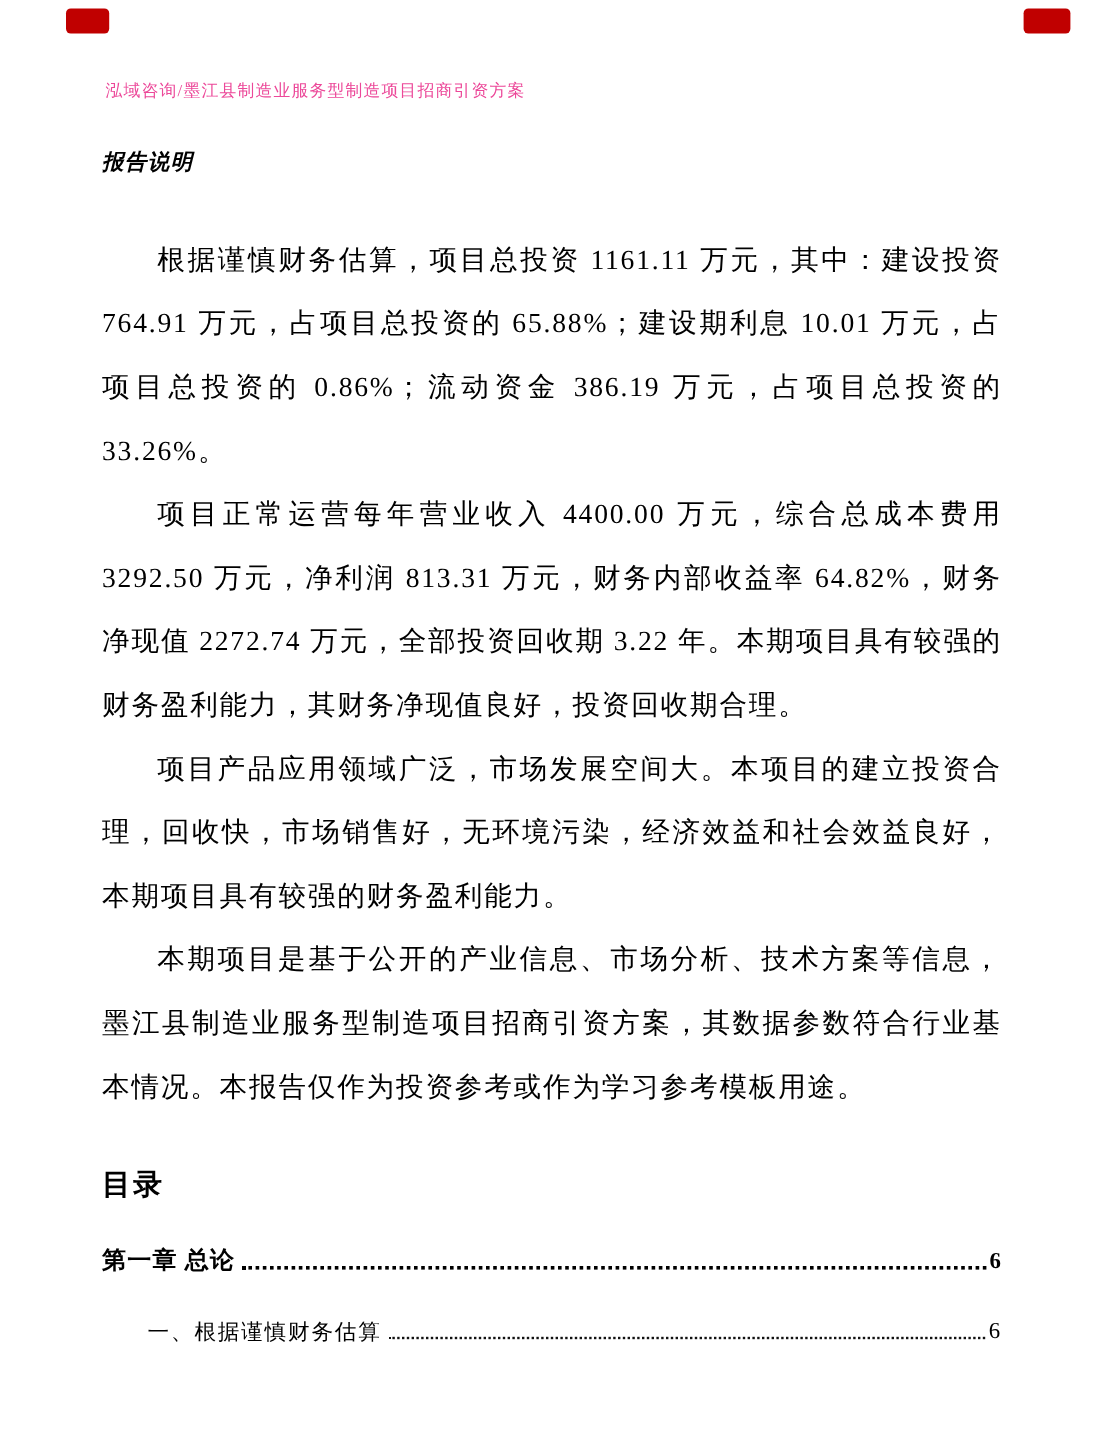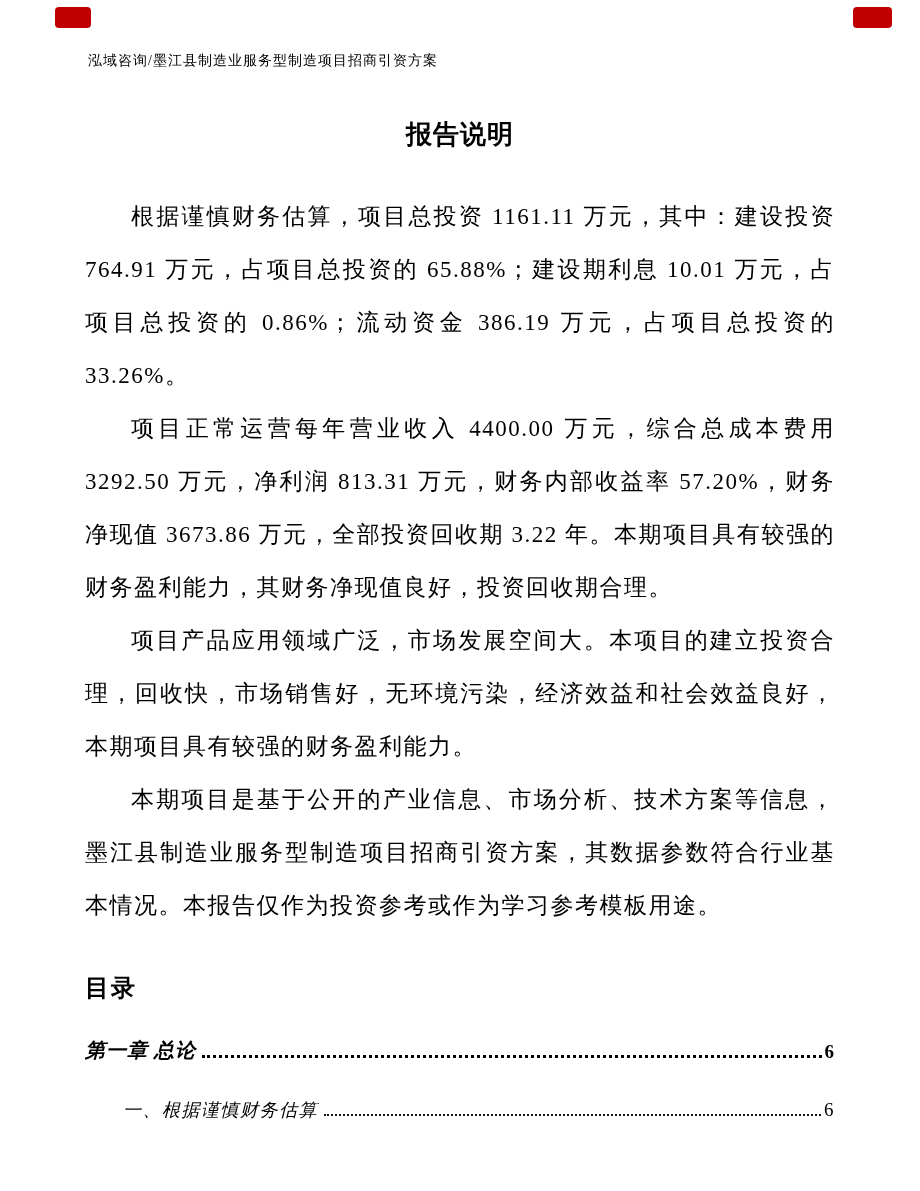--- a/index.html
+++ b/index.html
@@ -21,43 +21,44 @@
     top: 7px;
     height: 21px;
     border-radius: 4px;
     background: var(--accent-red, #c00000);
   }
   .corner-mark.left  { left: 55px;  width: 36px; }
   .corner-mark.right { left: 853px; width: 39px; }
 
   .doc-header {
     position: absolute;
-    top: 52px;
+    top: 68px;
     left: 88px;
     font-size: 14px;
     line-height: 18px;
     letter-spacing: 1px;
-    color: #000000;
+    color: #ec4899;
     white-space: nowrap;
   }
 
   .content {
     position: absolute;
     left: 85px;
     right: 85px;
     top: 0;
   }
 
   .report-title {
     margin: 118px 0 38px 0;
-    font-size: 26px;
+    font-size: 18px;
     line-height: 34px;
     font-weight: 700;
-    text-align: center;
+    text-align: left;
     letter-spacing: 1px;
+    font-style: italic;
   }
 
   .body-para {
     margin: 0;
     font-size: 23px;
     line-height: 53px;
     letter-spacing: 1.5px;
     text-align: justify;
     text-indent: 2em;
     font-weight: 400;
@@ -85,21 +86,21 @@
     letter-spacing: 1px;
   }
   .toc-row.sub {
     margin-top: 30px;
     height: 28px;
     padding-left: 38px;
     font-size: 18px;
     font-weight: 400;
     letter-spacing: 1.5px;
   }
-  .toc-label { white-space: nowrap; font-style: italic; }
+  .toc-label { white-space: nowrap; }
   .toc-dots {
     flex: 1 1 auto;
     margin: 0 3px 6px 6px;
     border-bottom: 3px dotted #000000;
     min-width: 40px;
   }
   .toc-row.sub .toc-dots {
     border-bottom: 2px dotted #111111;
     margin-bottom: 6px;
   }
@@ -118,21 +119,21 @@
   <div class="corner-mark right"></div>
 
   <div class="doc-header">泓域咨询/墨江县制造业服务型制造项目招商引资方案</div>
 
   <div class="content">
 
     <h1 class="report-title">报告说明</h1>
 
     <p class="body-para">根据谨慎财务估算，项目总投资 1161.11 万元，其中：建设投资 764.91 万元，占项目总投资的 65.88%；建设期利息 10.01 万元，占项目总投资的 0.86%；流动资金 386.19 万元，占项目总投资的 33.26%。</p>
 
-    <p class="body-para">项目正常运营每年营业收入 4400.00 万元，综合总成本费用 3292.50 万元，净利润 813.31 万元，财务内部收益率 57.20%，财务净现值 3673.86 万元，全部投资回收期 3.22 年。本期项目具有较强的财务盈利能力，其财务净现值良好，投资回收期合理。</p>
+    <p class="body-para">项目正常运营每年营业收入 4400.00 万元，综合总成本费用 3292.50 万元，净利润 813.31 万元，财务内部收益率 64.82%，财务净现值 2272.74 万元，全部投资回收期 3.22 年。本期项目具有较强的财务盈利能力，其财务净现值良好，投资回收期合理。</p>
 
     <p class="body-para">项目产品应用领域广泛，市场发展空间大。本项目的建立投资合理，回收快，市场销售好，无环境污染，经济效益和社会效益良好，本期项目具有较强的财务盈利能力。</p>
 
     <p class="body-para">本期项目是基于公开的产业信息、市场分析、技术方案等信息，墨江县制造业服务型制造项目招商引资方案，其数据参数符合行业基本情况。本报告仅作为投资参考或作为学习参考模板用途。</p>
 
     <h2 class="toc-title">目录</h2>
 
     <div class="toc-row chapter">
       <span class="toc-label">第一章 总论</span>
       <span class="toc-dots"></span>

